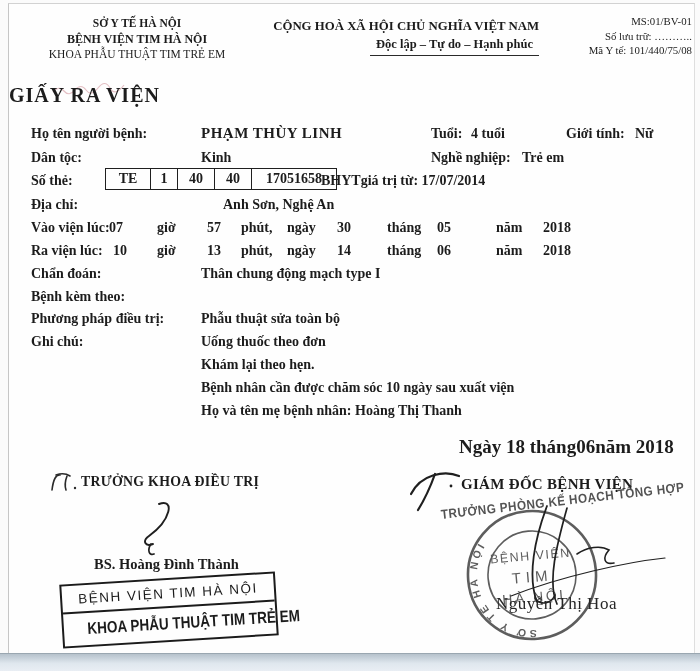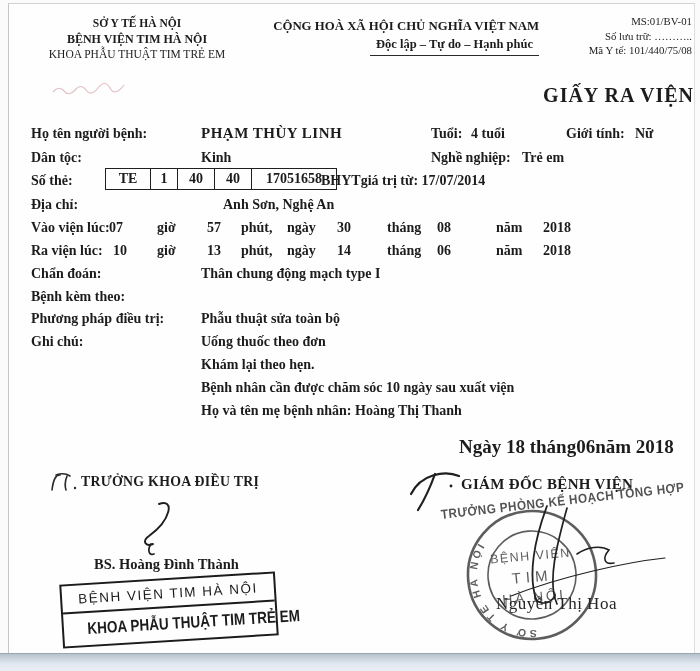--- a/index.html
+++ b/index.html
@@ -13,21 +13,21 @@
   .abs{position:absolute;white-space:nowrap;}
   .t{font-size:14px;line-height:18px;font-weight:bold;}
   .hdr-l{width:212px;text-align:center;font-size:11.5px;line-height:15.5px;}
   .hdr-l .l1{font-weight:600;}
   .hdr-l .l2{font-weight:700;font-size:12px;}
   .hdr-c{width:300px;text-align:right;}
   .hdr-c .l1{font-weight:700;font-size:12.8px;line-height:16px;}
   .hdr-c .l2{font-weight:700;font-size:12.5px;display:inline-block;
              border-bottom:1.6px solid #2a2a2a;padding:0 6px 3px 6px;line-height:15px;}
   .hdr-r{width:150px;text-align:right;font-size:10.8px;line-height:14.5px;}
-  .doc-title{width:685px;text-align:right;font-size:20px;font-weight:700;letter-spacing:1px;}
+  .doc-title{width:685px;text-align:left;font-size:20px;font-weight:700;letter-spacing:1px;}
   .bold-name{font-size:15px;font-weight:700;letter-spacing:.5px;}
   .card-tbl{border-collapse:collapse;}
   .card-tbl td{border:1.6px solid #1f1f1f;text-align:center;font-weight:700;font-size:14px;
                height:20px;padding:0 4px;font-family:"Liberation Serif",serif;}
   .sig-title{font-weight:700;font-size:13.8px;letter-spacing:.3px;}
   .stamp-rect{width:212px;transform:rotate(-3.5deg);border:2px solid #1b1b1b;background:rgba(255,255,255,.2);
               text-align:center;font-family:"Liberation Sans","DejaVu Sans",sans-serif;color:#1b1b1b;}
   .stamp-rect .r1{font-size:13.5px;letter-spacing:1.5px;padding:6px 2px 5px 2px;border-bottom:2px solid #1b1b1b;}
   .stamp-rect .r2{font-size:16.5px;font-weight:700;padding:6px 0 7px 0;}
   .cond{display:inline-block;transform:scaleX(.82);transform-origin:center;white-space:nowrap;}
@@ -98,21 +98,21 @@
 
     <div>
       <span class="abs t" style="left:22px;top:215px">Vào viện lúc:</span>
       <span class="abs t" style="left:100px;top:215px">07</span>
       <span class="abs t" style="left:148px;top:215px">giờ</span>
       <span class="abs t" style="left:198px;top:215px">57</span>
       <span class="abs t" style="left:232px;top:215px">phút,</span>
       <span class="abs t" style="left:278px;top:215px">ngày</span>
       <span class="abs t" style="left:328px;top:215px">30</span>
       <span class="abs t" style="left:378px;top:215px">tháng</span>
-      <span class="abs t" style="left:428px;top:215px">08</span>
+      <span class="abs t" style="left:428px;top:215px">05</span>
       <span class="abs t" style="left:487px;top:215px">năm</span>
       <span class="abs t" style="left:534px;top:215px">2018</span>
     </div>
 
     <div>
       <span class="abs t" style="left:22px;top:238px">Ra viện lúc:</span>
       <span class="abs t" style="left:104px;top:238px">10</span>
       <span class="abs t" style="left:148px;top:238px">giờ</span>
       <span class="abs t" style="left:198px;top:238px">13</span>
       <span class="abs t" style="left:232px;top:238px">phút,</span>

